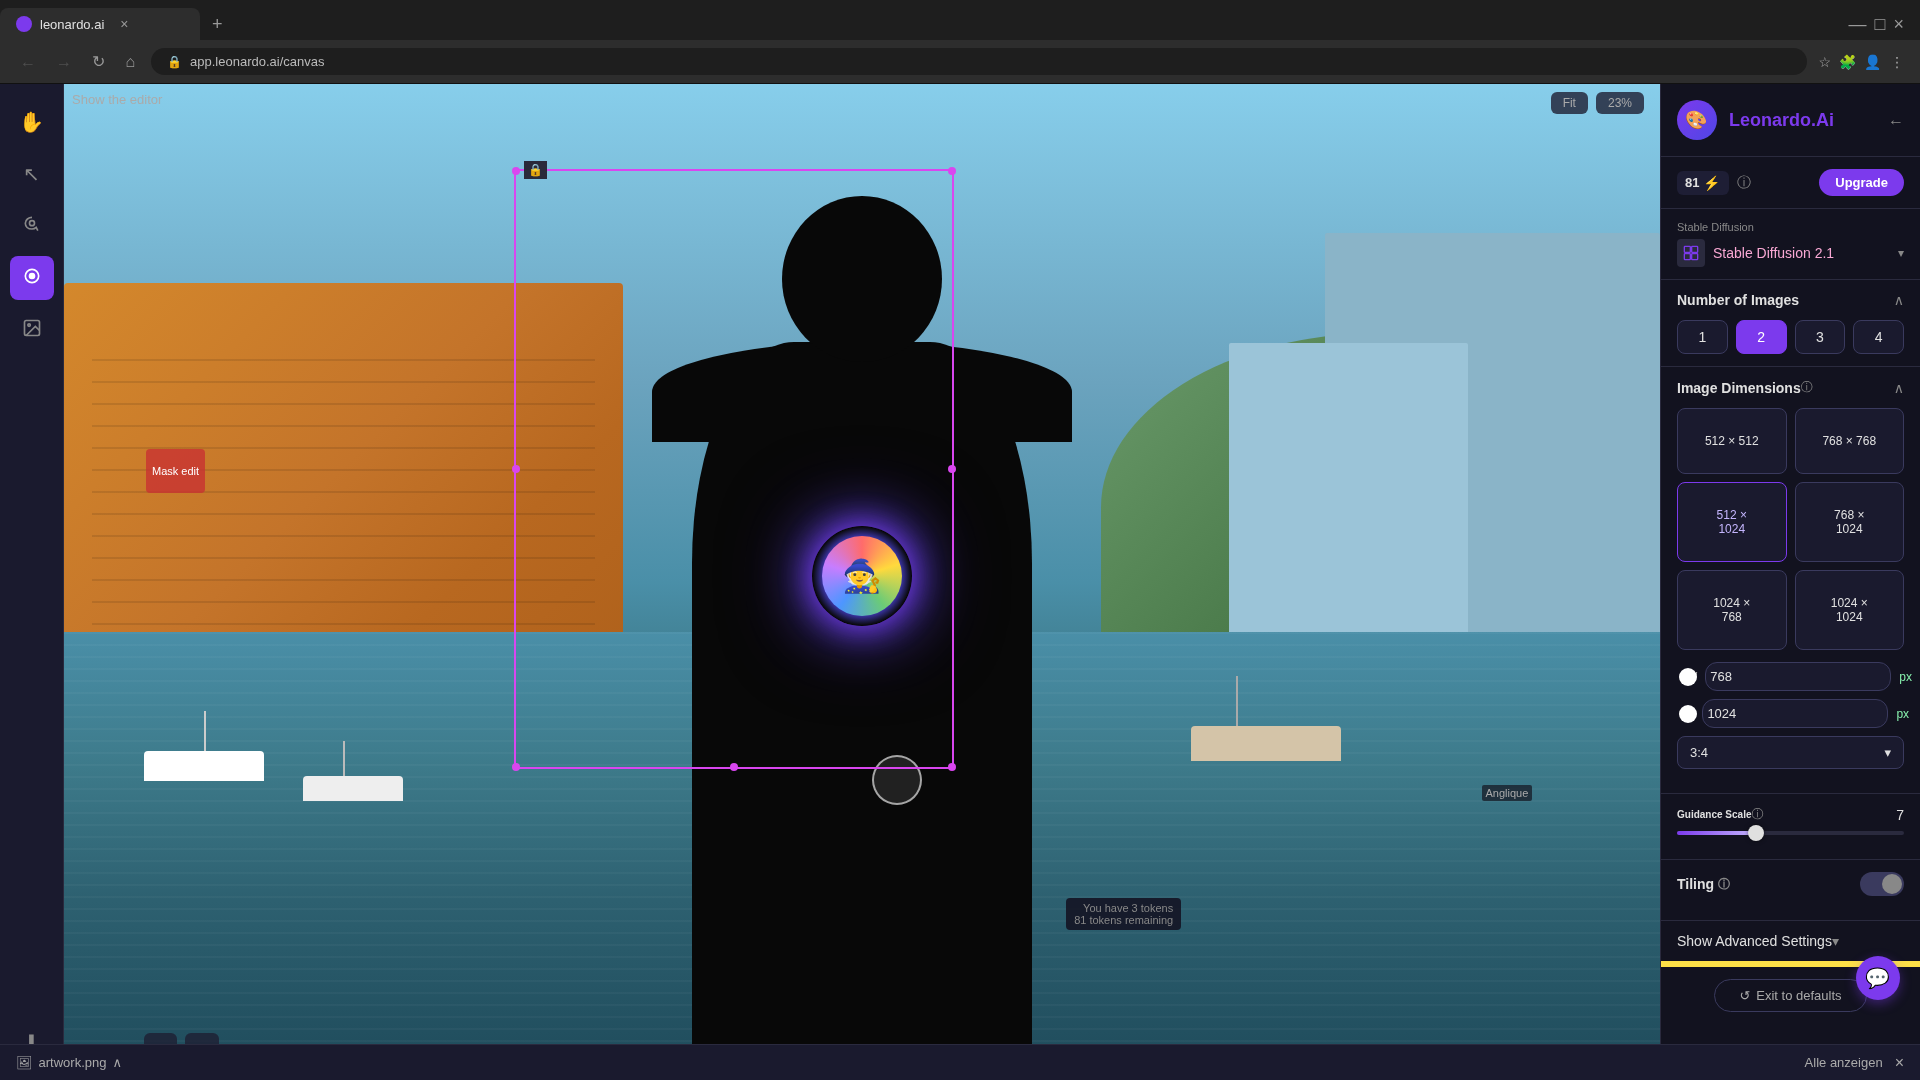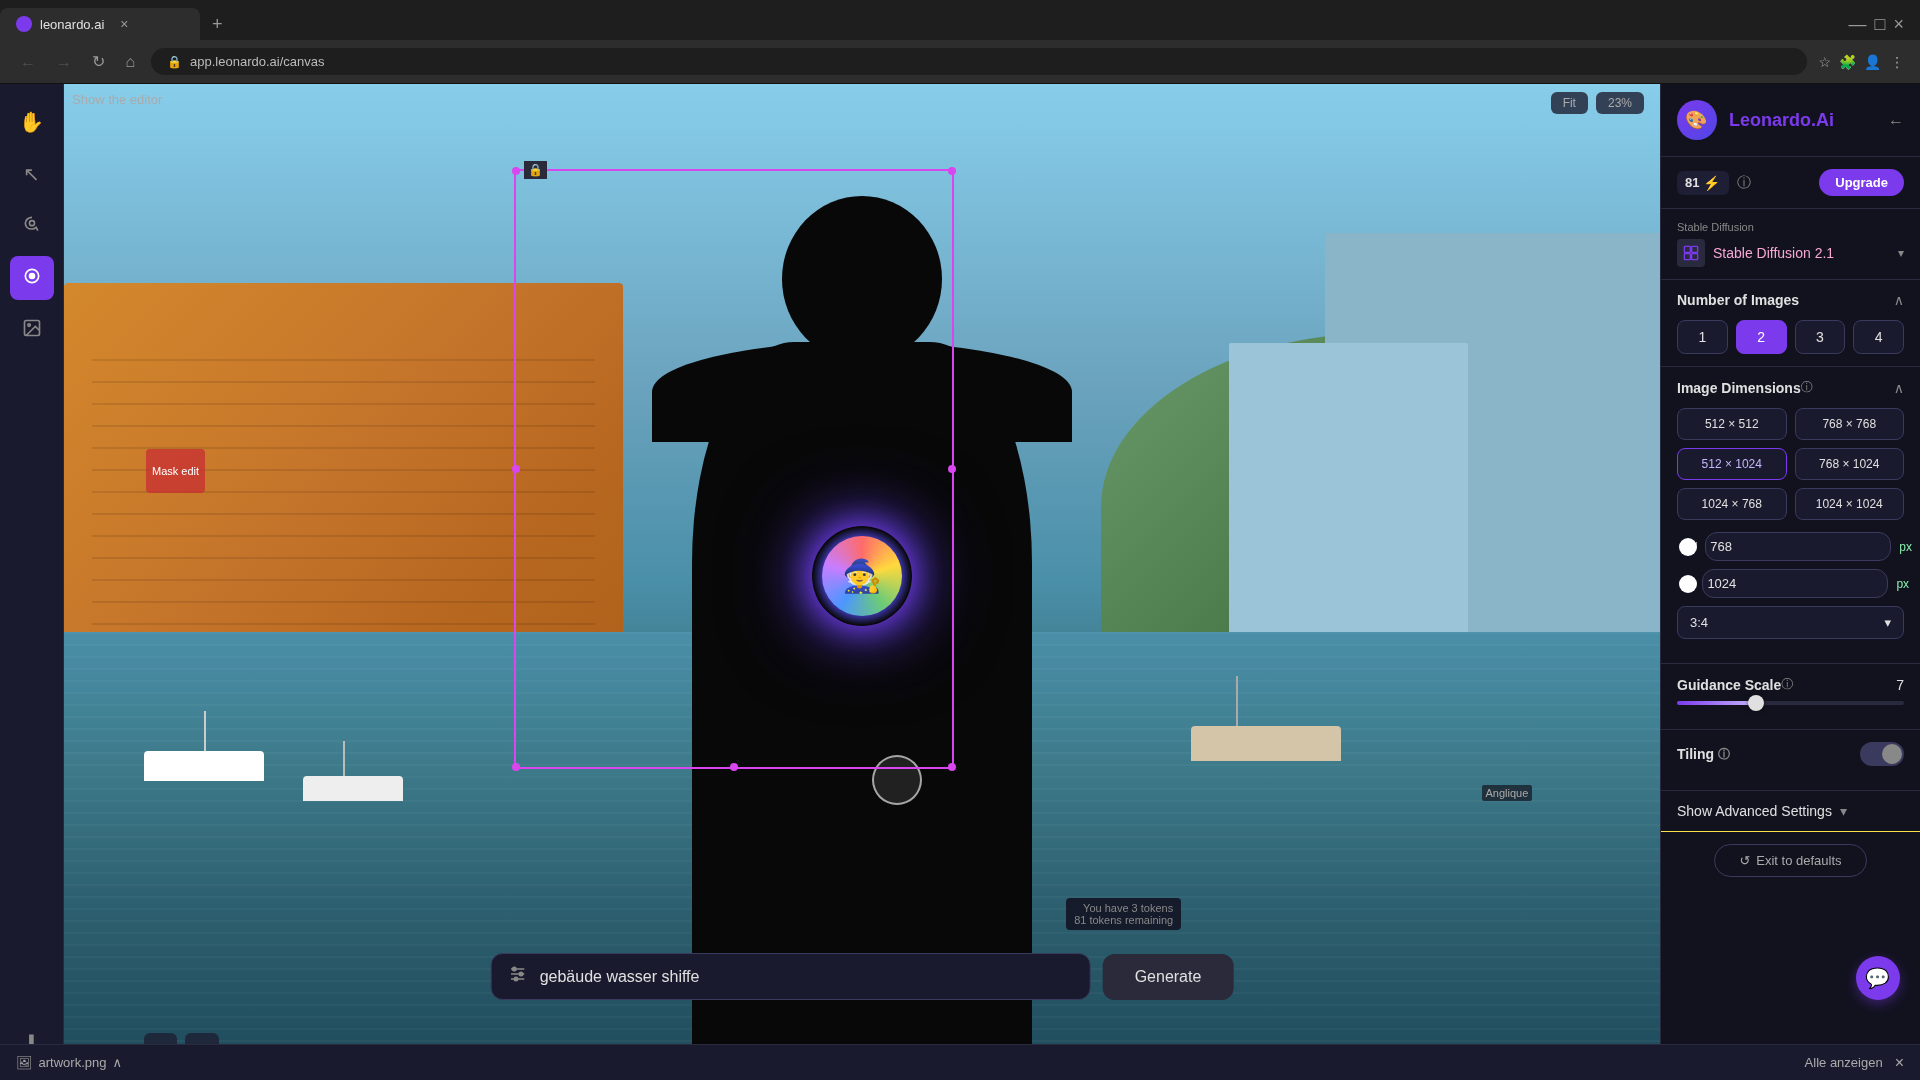--- a/index.html
+++ b/index.html
@@ -113,50 +113,50 @@
     .section-title { font-size: 14px; font-weight: 600; color: #e0e0e0; }
     .section-chevron { color: #888; font-size: 14px; }
 
     
     .image-count-row { display: flex; gap: 8px; }
     .count-btn { flex: 1; padding: 8px; border: 1px solid #3a3a5e; background: #1a1a2e; color: #e0e0e0; border-radius: 8px; font-size: 14px; cursor: pointer; text-align: center; }
     .count-btn.active { background: #7c3aed; border-color: #7c3aed; color: white; }
 
     
     .dim-grid { display: grid; grid-template-columns: 1fr 1fr; gap: 8px; margin-bottom: 12px; }
-    .dim-btn { padding: 8px; border: 1px solid #3a3a5e; background: #1a1a2e; color: #e0e0e0; border-radius: 8px; font-size: 12px; cursor: pointer; text-align: center; }
+    .dim-btn { padding: 25px; border: 1px solid #3a3a5e; background: #1a1a2e; color: #e0e0e0; border-radius: 8px; font-size: 12px; cursor: pointer; text-align: center; }
     .dim-btn.active { border-color: #7c3aed; color: #c4b5fd; }
 
     
     .wh-row { display: flex; align-items: center; gap: 8px; margin-bottom: 8px; }
     .wh-toggle { width: 44px; height: 22px; background: #7c3aed; border-radius: 11px; position: relative; cursor: pointer; }
     .wh-toggle::after { content: ''; position: absolute; left: 2px; top: 2px; width: 18px; height: 18px; background: white; border-radius: 50%; }
     .wh-label { color: #aaa; font-size: 13px; width: 20px; }
     .wh-value { flex: 1; background: #1a1a2e; border: 1px solid #3a3a5e; border-radius: 12px; padding: 6px 4px; color: #e0e0e0; font-size: 13px; }
     .wh-unit { color: #86efac; font-size: 12px; }
 
     
     .aspect-dropdown { display: flex; align-items: center; justify-content: space-between; background: #1a1a2e; border: 1px solid #3a3a5e; border-radius: 8px; padding: 8px 12px; cursor: pointer; color: #e0e0e0; font-size: 13px; margin-bottom: 12px; }
 
     
     .scale-row { display: flex; align-items: center; justify-content: space-between; margin-bottom: 8px; }
-    .scale-title { font-size: 14px; font-weight: 600; }
+    .scale-title { font-size: 10px; font-weight: 600; }
     .scale-value { font-size: 14px; color: #e0e0e0; }
     .slider-track { height: 4px; background: #2a2a3e; border-radius: 2px; position: relative; margin-bottom: 12px; cursor: pointer; }
     .slider-fill { height: 100%; background: linear-gradient(90deg, #7c3aed, #c4b5fd); border-radius: 2px; width: 35%; }
     .slider-thumb { width: 16px; height: 16px; background: #e0e0e0; border-radius: 50%; position: absolute; top: -6px; left: 35%; transform: translateX(-50%); cursor: pointer; box-shadow: 0 0 4px rgba(0,0,0,0.5); }
 
     
     .tiling-row { display: flex; align-items: center; justify-content: space-between; margin-bottom: 12px; }
     .tiling-label { display: flex; align-items: center; gap: 4px; font-size: 14px; font-weight: 600; }
     .toggle-off { width: 44px; height: 24px; background: #3a3a5e; border-radius: 12px; position: relative; cursor: pointer; }
     .toggle-off::after { content: ''; position: absolute; right: 2px; top: 2px; width: 20px; height: 20px; background: #888; border-radius: 50%; }
 
     
-    .advanced-row { display: flex; align-items: center; gap: 8px; padding: 12px 16px; cursor: pointer; color: #e0e0e0; font-size: 14px; border-bottom: 1px solid #fde047; }
+    .advanced-row { display: flex; align-items: center; padding: 12px 16px; cursor: pointer; color: #e0e0e0; font-size: 14px; border-bottom: 6px solid #fde047; }
     .advanced-arrow { color: #888; }
 
     
     .reset-row { padding: 12px 16px; display: flex; align-items: center; justify-content: center; }
     .reset-btn { background: transparent; border: 1px solid #3a3a5e; color: #aaa; border-radius: 20px; padding: 8px 24px; font-size: 13px; cursor: pointer; display: flex; align-items: center; gap: 6px; }
 
     
     .chat-btn { position: fixed; bottom: 80px; right: 20px; width: 44px; height: 44px; background: #7c3aed; border-radius: 50%; display: flex; align-items: center; justify-content: center; color: white; font-size: 20px; cursor: pointer; box-shadow: 0 4px 12px rgba(124,58,237,0.4); z-index: 100; }
 
     
@@ -316,36 +316,20 @@
     <div class="canvas-top-controls">
       <button class="canvas-top-btn">Fit</button>
       <button class="canvas-top-btn">23%</button>
     </div>
 
     <div class="token-info">
       <div>You have 3 tokens</div>
       <div>81 tokens remaining</div>
     </div>
 
-    <div class="canvas-bottom-bar">
-      <div class="prompt-container">
-        <span class="prompt-icon">
-          <svg width="20" height="20" viewBox="0 0 24 24" fill="none" stroke="#888" stroke-width="2">
-            <line x1="4" y1="6" x2="20" y2="6"></line>
-              <line x1="4" y1="12" x2="20" y2="12"></line>
-              <line x1="4" y1="18" x2="20" y2="18"></line>
-            <circle cx="8" cy="6" r="2" fill="#888"></circle>
-            <circle cx="16" cy="12" r="2" fill="#888"></circle>
-            <circle cx="10" cy="18" r="2" fill="#888"></circle>
-          </svg>
-        </span>
-        <input class="prompt-input" type="text" value="gebäude wasser shiffe" style="">
-      </div>
-      <button class="generate-btn">Generate</button>
-    </div>
 
     <div class="undo-redo">
       <button class="undo-btn">↩</button>
       <button class="undo-btn">↪</button>
     </div>
   </div>
 
   <div class="right-panel">
 
     <div class="panel-header">

